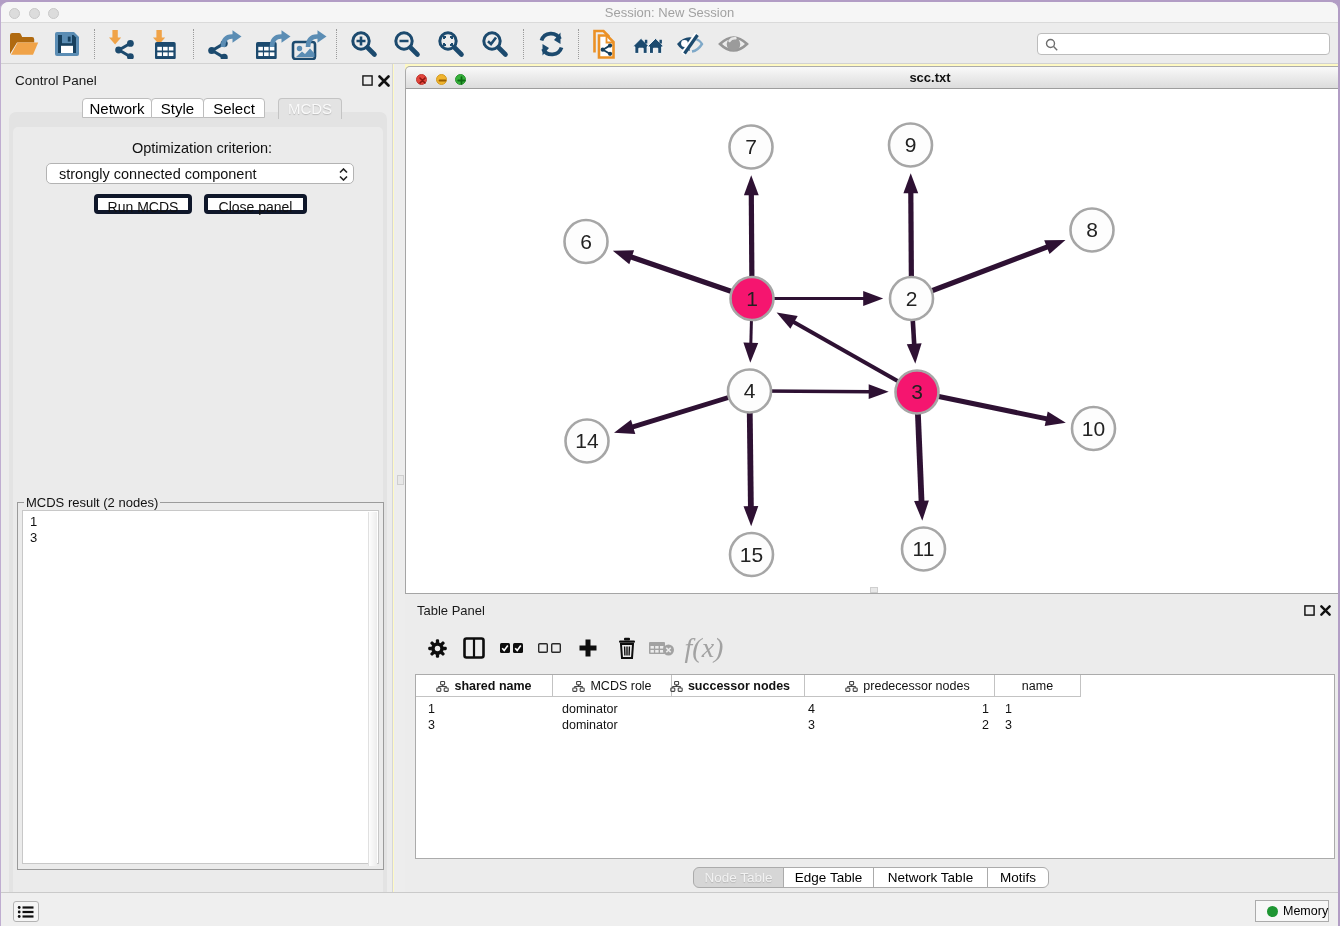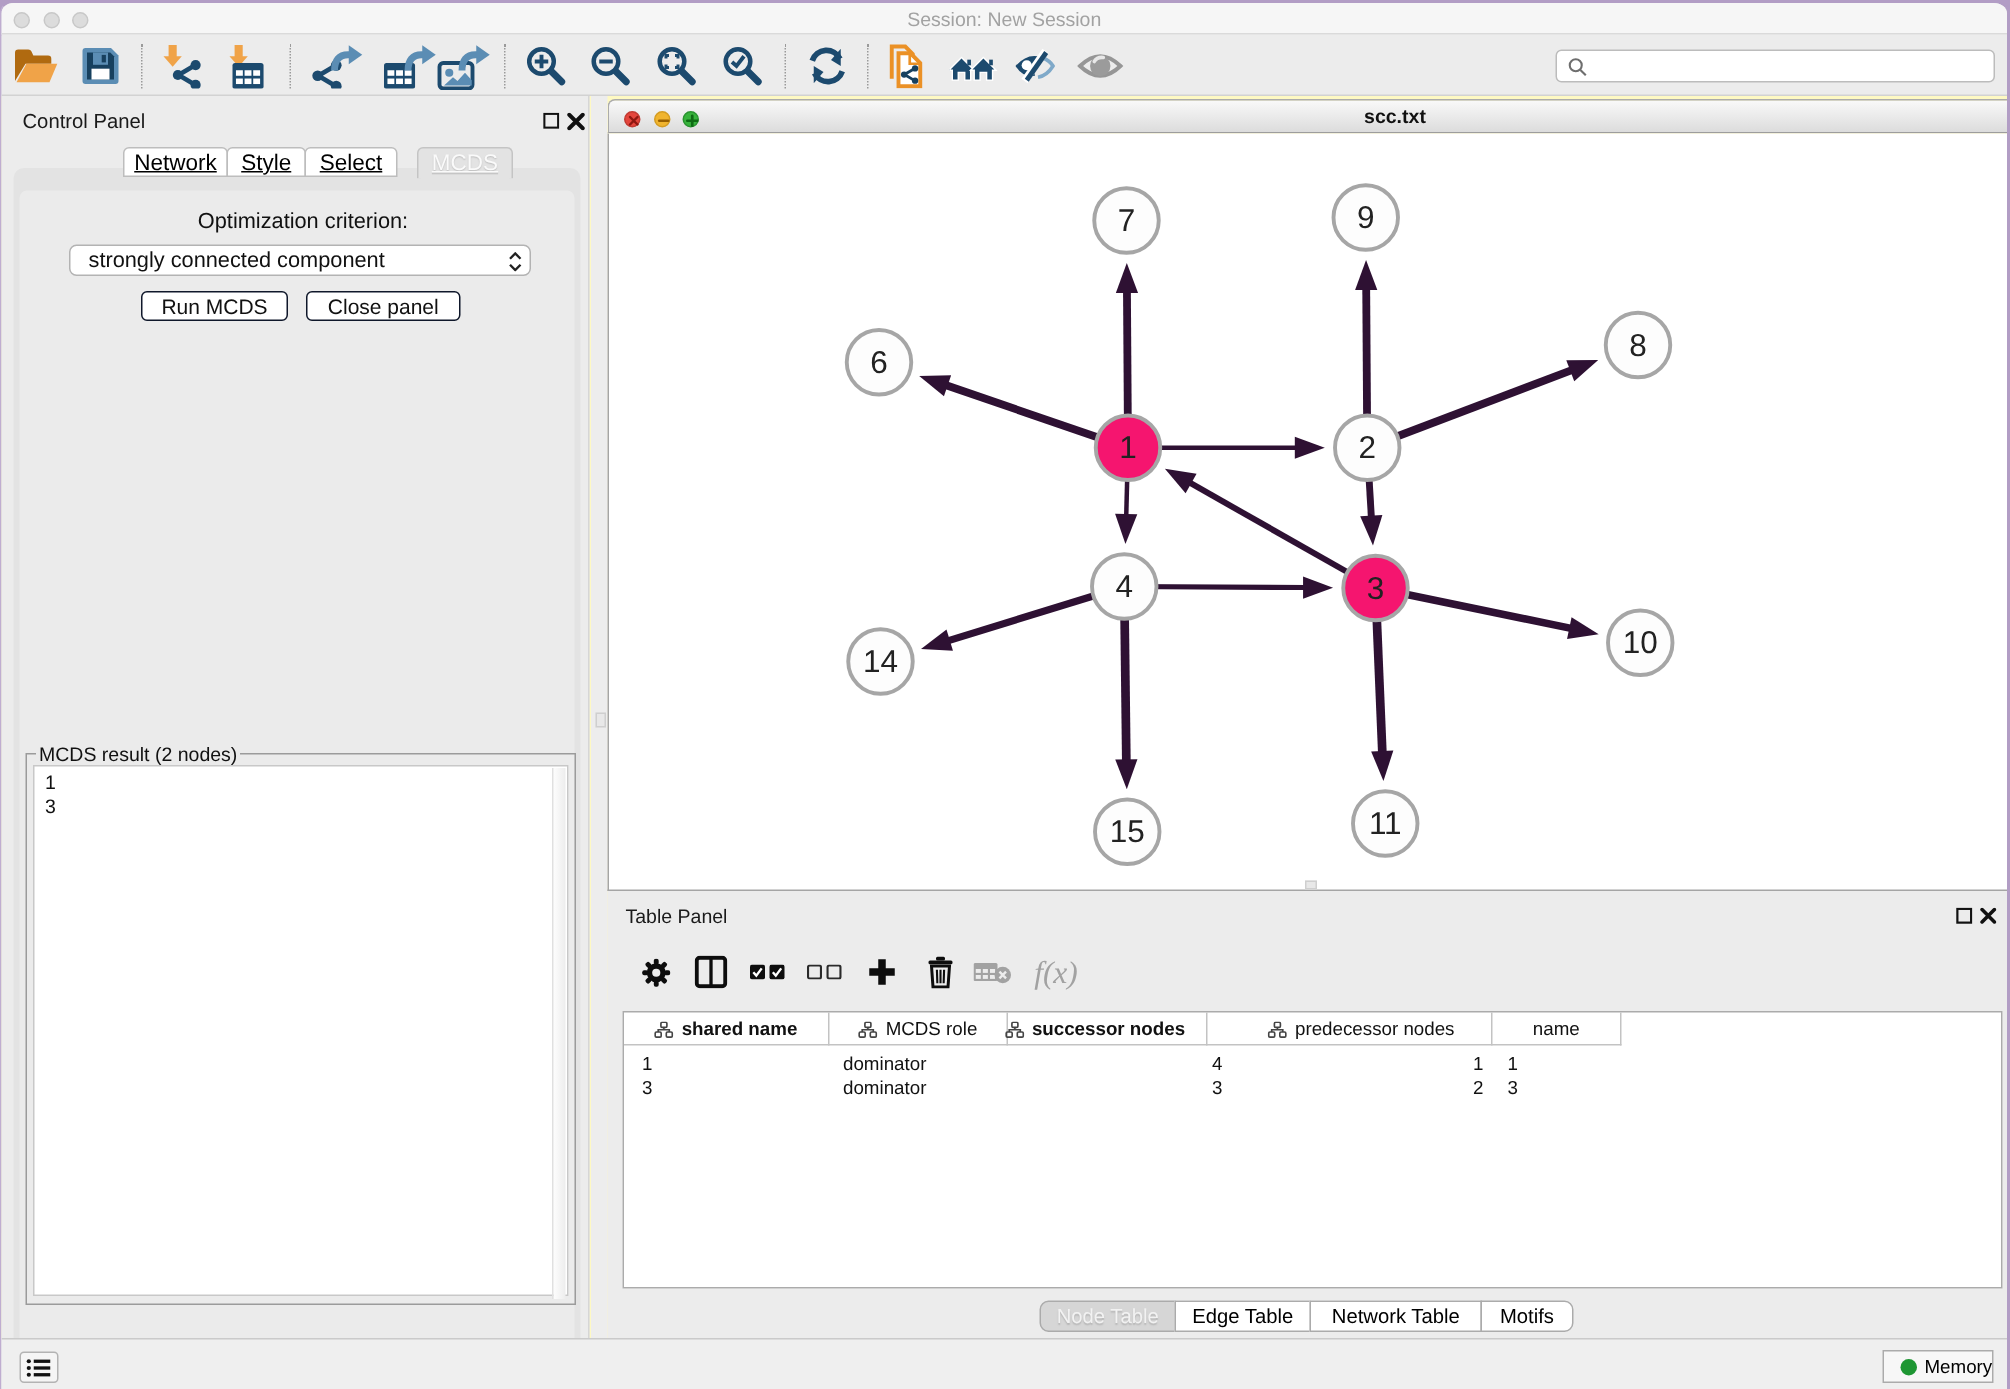--- a/index.html
+++ b/index.html
@@ -19,29 +19,29 @@
 #searchbox svg { position:absolute; left:7px; top:4px; }
 
 #main { position:absolute; left:0; top:62px; width:100%; height:828px; background:#fef9c3; }
 
 #cp { position:absolute; left:0; top:0; width:392px; height:828px; background:#ececec; border-right:1px solid #d6d6d6; }
 #cp-head { position:absolute; left:0; top:0; width:100%; height:26px; }
 #cp-head .ttl { position:absolute; left:14px; top:9px; font-size:13.5px; color:#1a1a1a; }
 .wicon { position:absolute; top:11px; }
 #cp-tabs { position:absolute; left:0; top:34px; width:100%; height:20px; z-index:3; }
 .cptab { position:absolute; top:0; height:20px; background:#fff; border:1px solid #bdbdbd; border-radius:4px 4px 0 0;
-  font-size:15px; color:#000; text-align:center; line-height:19px;text-decoration:underline; }
+  font-size:15px; color:#000; text-align:center; line-height:19px; }
 .cptab.act { background:#e3e3e3; color:#fafafa; border-color:#c4c4c4; border-bottom:none; height:21px;
   text-shadow:0 1px 1px #bbb; }
 #cp-panel { position:absolute; left:8px; top:48px; width:378px; height:780px; background:#e3e3e3; border-radius:7px 7px 0 0; }
 #cp-inner { position:absolute; left:4px; top:15px; width:370px; height:765px; background:#ebebeb; border-radius:5px 5px 0 0; }
 #opt-label { position:absolute; left:8px; top:76px; width:386px; text-align:center; font-size:14.5px; color:#111; }
 #dropdown { position:absolute; left:45px; top:99px; width:308px; height:21px; background:#fff; border:1px solid #b3b3b3; border-radius:5px; }
 #dropdown span { position:absolute; left:12px; top:2px; font-size:14.5px; color:#111; }
-#btn-run, #btn-close { position:absolute; top:130px; height:20px; background:#fff; border:1px solid #0f172a; border-radius:4px;
+#btn-run, #btn-close { position:absolute; top:130px; height:20px; background:#fff; border:4px solid #0f172a; border-radius:4px;
   font-size:14px; color:#111; text-align:center; line-height:18px; }
 #btn-run { left:93px; width:98px; }
 #btn-close { left:203px; width:103px; }
 
 #fieldset { position:absolute; left:16px; top:438px; width:367px; height:368px; border:1px solid #9b9b9b; }
 #fieldset .legend { position:absolute; left:6px; top:-8px; background:#ebebeb; padding:0 2px; font-size:13px; color:#111; }
 #resultbox { position:absolute; left:4px; top:7px; width:357px; height:354px; background:#fff; border:1px solid #c8c8c8; }
 #resultbox .txt { position:absolute; left:7px; top:3px; font-size:13px; color:#111; line-height:16px; }
 #resultbox .sb { position:absolute; right:1px; top:1px; width:9px; height:354px; background:linear-gradient(90deg,#fdfdfd,#ededed); border-left:1px solid #e0e0e0; }
 
@@ -466,21 +466,21 @@
                 <rect x="11" y="6" width="3.4" height="2.6"></rect>
                 <rect x="1.5" y="10" width="3.4" height="2.6"></rect>
                 <rect x="6.2" y="10" width="3.4" height="2.6"></rect>
                 <rect x="11" y="10" width="3.4" height="2.6"></rect>
               </g>
               <circle cx="19.5" cy="10" r="5.5" fill="#a2a2a2"></circle>
               <path d="M17.3 7.8 L21.7 12.2 M21.7 7.8 L17.3 12.2" stroke="#ececec" stroke-width="1.6"></path>
             </svg>
           </div>
         <div class="tpi" style="left:272px; width:34px; justify-content:center;">
-            <div style="font-family:'Liberation Serif', serif; font-style:italic; font-size:21px; color:#a2a2a2;">f(x)</div>
+            <div style="font-family:'Liberation Serif', serif; font-style:italic; font-size:28px; color:#a2a2a2;">f(x)</div>
           </div>
       </div>
       <div id="tbl">
         <div id="tbl-head"></div>
 <div class="th" style="left:0px; width:137px;font-weight:bold;">
             <svg width="13" height="11" viewBox="0 0 13 11">
               <rect x="4.6" y="0.5" width="4" height="3.4" rx="0.8" fill="none" stroke="#444" stroke-width="1.1"></rect>
               <rect x="0.8" y="7" width="4" height="3.4" rx="0.8" fill="none" stroke="#444" stroke-width="1.1"></rect>
               <rect x="8.2" y="7" width="4" height="3.4" rx="0.8" fill="none" stroke="#444" stroke-width="1.1"></rect>
               <path d="M6.6 4 L6.6 5.5 M2.8 7 L2.8 5.5 L10.2 5.5 L10.2 7" fill="none" stroke="#444" stroke-width="1.1"></path>

